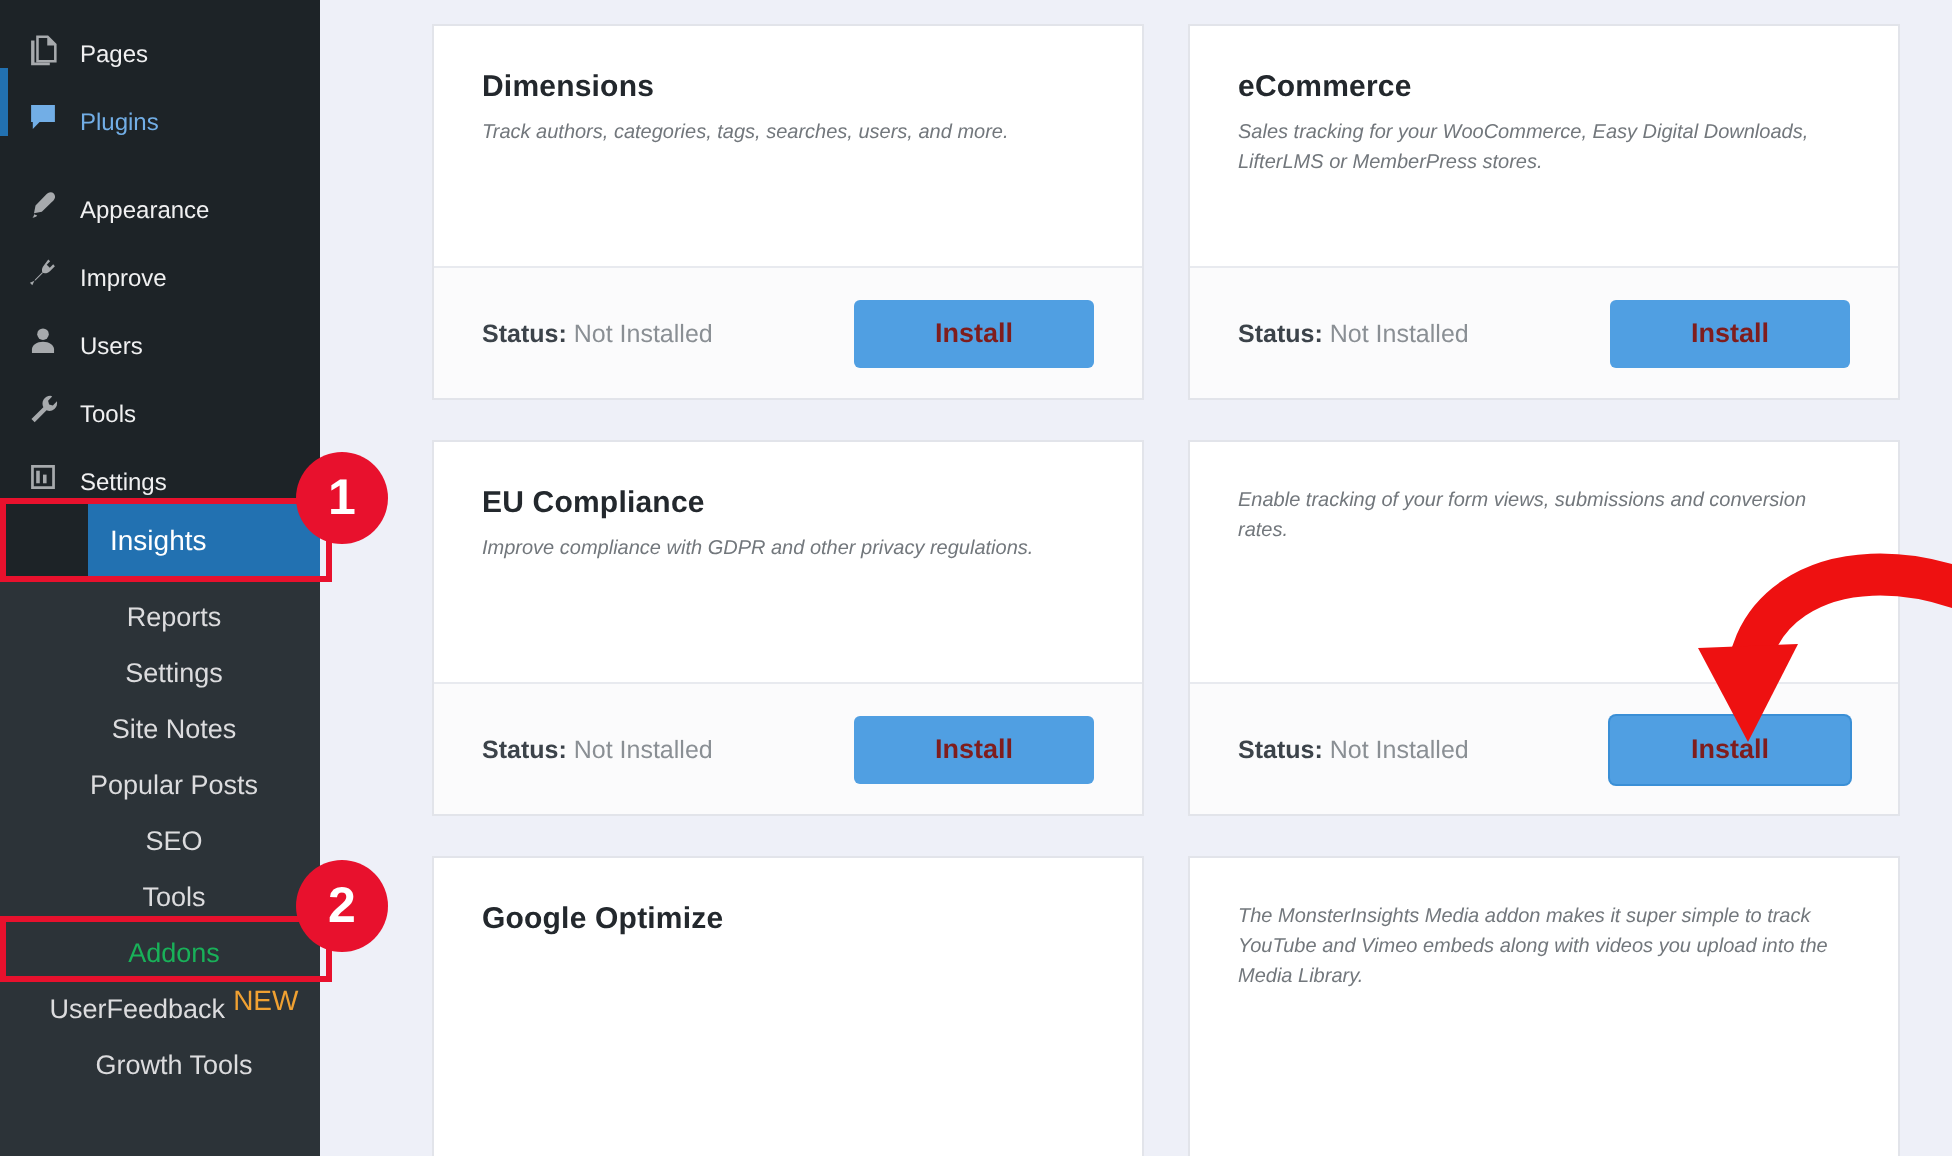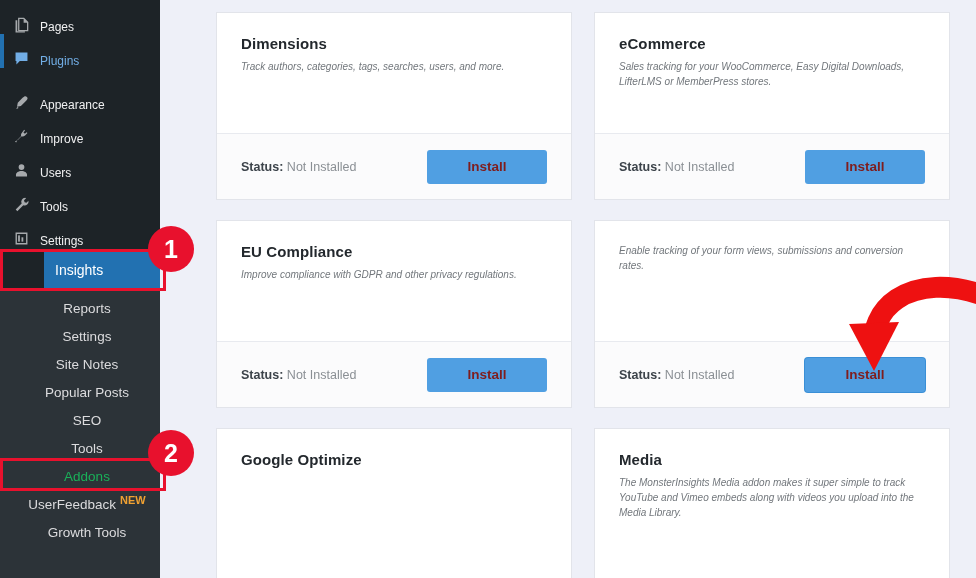--- a/index.html
+++ b/index.html
@@ -87,22 +87,22 @@
     padding-left: 14px;
     color: #dcdcde;
     font-size: 13.5px;
     cursor: pointer;
     white-space: nowrap;
     justify-content: center;
   }
   .sub-item.addons { color: #19b159; }
   .new-badge {
     color: #f0a132;
-    font-size: 11px;
-    font-weight: bold;
+    font-size: 14px;
+    font-weight: normal;
     margin-left: 4px;
     vertical-align: super;
     position: relative;
     top: -4px;
   }
   #addons-hl {
     position: absolute; left: 0; top: 458px;
     width: 166px; height: 33px;
     border: 3px solid #e8112d;
     z-index: 8;
@@ -356,21 +356,20 @@
             <button class="install-btn emph">Install</button>
           </div>
         </div>
         <div class="addon-card">
           <div class="card-body">
             <div class="card-title">Google Optimize</div>
           </div>
         </div>
         <div class="addon-card">
           <div class="card-body">
-            <div class="card-title">Media</div>
             <div class="card-desc">The MonsterInsights Media addon makes it super simple to track YouTube and Vimeo embeds along with videos you upload into the Media Library.</div>
           </div>
         </div>
       </div>
   </div>
 
   <div id="insights-hl"></div>
   <div id="addons-hl"></div>
 
   <div class="step-badge" id="badge-1">1</div>

